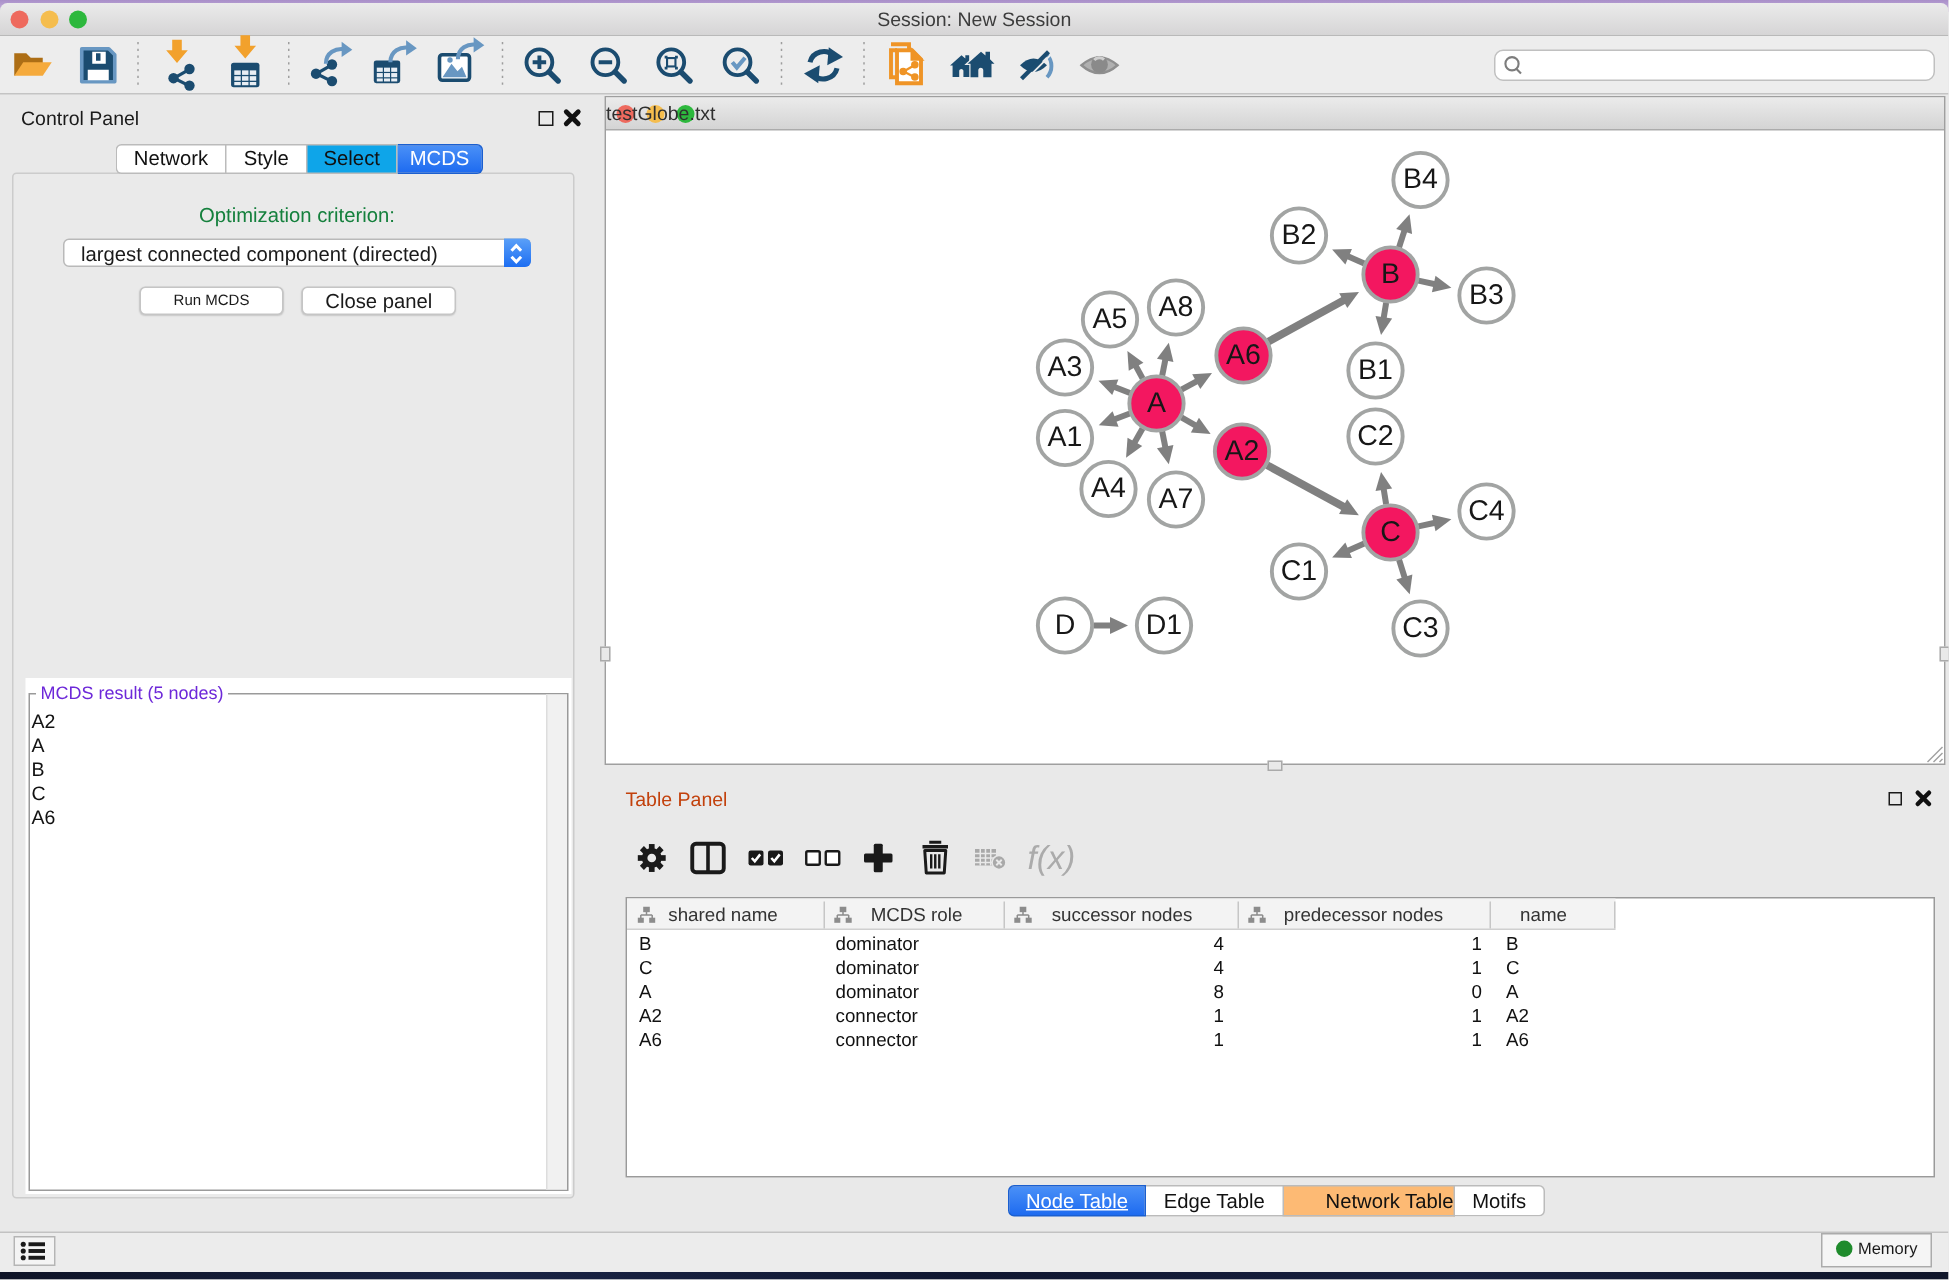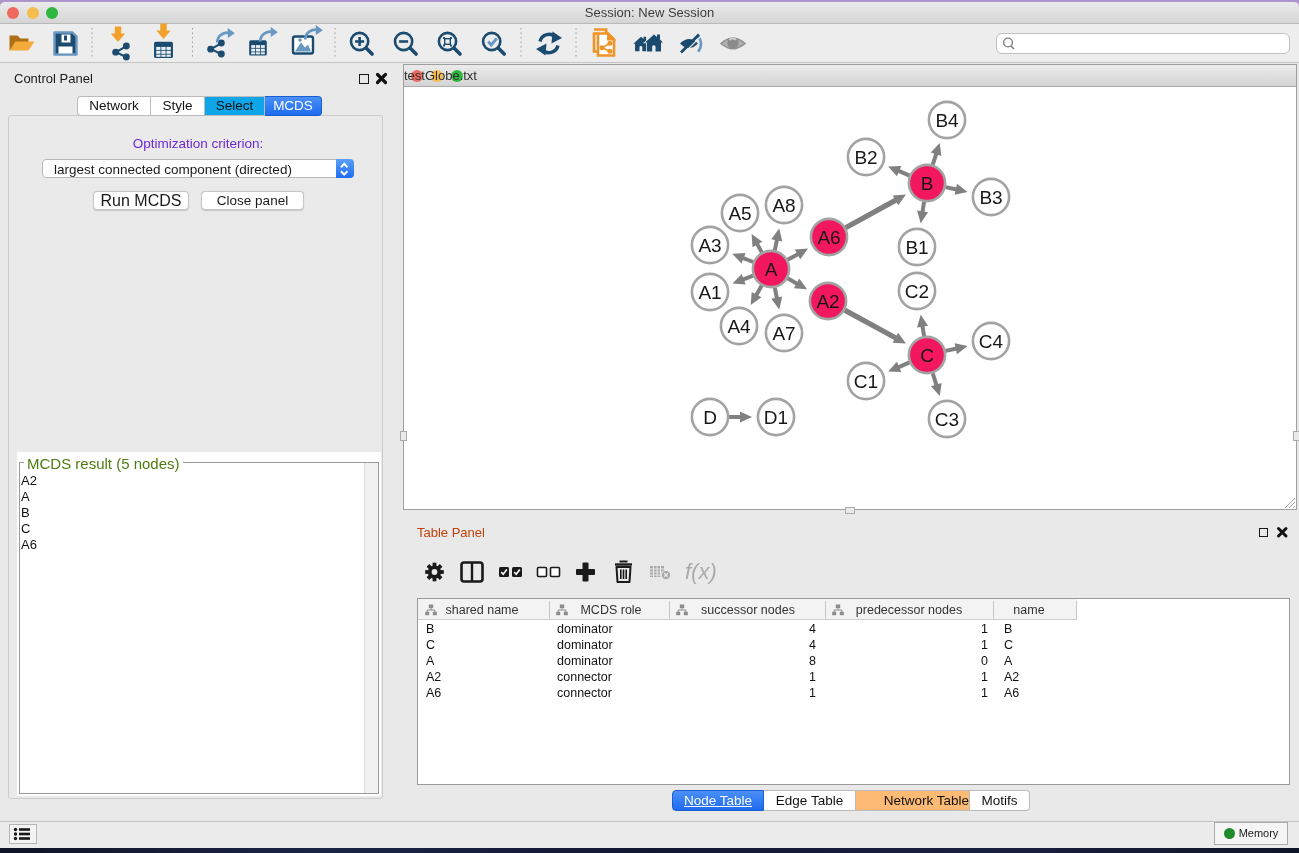--- a/index.html
+++ b/index.html
@@ -160,34 +160,34 @@
 <svg class="abs" width="14" height="14" style="left:375px;top:72px">
     <path d="M 2.5,2.5 L 10.5,10.5 M 10.5,2.5 L 2.5,10.5" stroke="#111" stroke-width="3.2" stroke-linecap="round"></path>
   </svg>
 <div class="abs" style="left:8px;top:115px;width:375px;height:684px;background:#eaeaea;border:1px solid #cccccc;border-radius:3px;"></div>
 <div class="abs" style="left:77px;top:96px;height:20px;display:flex;font-size:13.5px;">
 <div style="width:73px;background:#fff;border:1px solid #bbb;border-right:none;border-radius:4px 0 0 4px;text-align:center;line-height:18px;color:#111;">Network</div>
 <div style="width:54px;background:#fff;border:1px solid #bbb;border-right:none;text-align:center;line-height:18px;color:#111;">Style</div>
 <div style="width:61px;background:#0ea5e9;border:1px solid #bbb;text-align:center;line-height:18px;color:#111;">Select</div>
 <div style="width:57px;background:linear-gradient(#4a90f7,#1e6bf0);border:1px solid #1a5fd0;border-left:none;border-radius:0 4px 4px 0;text-align:center;line-height:18px;color:#fff;">MCDS</div>
 </div>
-<div class="abs" style="left:42px;top:136px;width:312px;text-align:center;font-size:13.5px;color:#6d28d9;">Optimization criterion:</div>
+<div class="abs" style="left:42px;top:136px;width:312px;text-align:center;font-size:13.5px;color:#15803d;">Optimization criterion:</div>
 <div class="abs" style="left:42px;top:159px;width:312px;height:19px;background:#fff;border:1px solid #b9b9b9;border-radius:4px;">
 <div style="position:absolute;left:11px;top:1px;font-size:13.5px;color:#1a1a1a;line-height:17px;">largest connected component (directed)</div>
 <div style="position:absolute;right:-1px;top:-1px;width:18px;height:19px;background:linear-gradient(#5ba0f8,#1d6ef2);border-radius:0 4px 4px 0;"></div>
 <svg style="position:absolute;right:2px;top:2px" width="13" height="15">
       <path d="M 3,5.2 L 6.2,1.8 L 9.4,5.2" stroke="#fff" stroke-width="2" fill="none"></path>
       <path d="M 3,9.2 L 6.2,12.6 L 9.4,9.2" stroke="#fff" stroke-width="2" fill="none"></path>
     </svg>
 </div>
-<div class="abs" style="left:93px;top:191px;width:96px;height:19px;background:#fff;border:1px solid #c5c5c5;border-radius:4px;text-align:center;font-size:16px;line-height:17px;color:#1a1a1a;box-shadow:0 0.5px 1px rgba(0,0,0,0.15);">Run MCDS</div>
+<div class="abs" style="left:93px;top:191px;width:96px;height:19px;background:#fff;border:1px solid #c5c5c5;border-radius:4px;text-align:center;font-size:10px;line-height:17px;color:#1a1a1a;box-shadow:0 0.5px 1px rgba(0,0,0,0.15);">Run MCDS</div>
 <div class="abs" style="left:201px;top:191px;width:103px;height:19px;background:#fff;border:1px solid #c5c5c5;border-radius:4px;text-align:center;font-size:13.5px;line-height:17px;color:#1a1a1a;box-shadow:0 0.5px 1px rgba(0,0,0,0.15);">Close panel</div>
 <div class="abs" style="left:17px;top:452px;width:364px;height:344px;background:#fff;"></div>
 <div class="abs" style="left:19px;top:462px;width:360px;height:332px;border:1px solid #9a9a9a;"></div>
-<div class="abs" style="left:24px;top:455px;background:#fff;padding:0 3px;font-size:15px;color:#4d7c0f;">MCDS result (5 nodes)</div>
+<div class="abs" style="left:24px;top:455px;background:#fff;padding:0 3px;font-size:12px;color:#6d28d9;">MCDS result (5 nodes)</div>
 <div class="abs" style="left:364px;top:463px;width:14px;height:330px;background:#f1f1f1;border-left:1px solid #ddd;"></div>
 <div class="abs" style="left:21px;top:473px;font-size:13px;color:#111;line-height:16px;">A2<br>A<br>B<br>C<br>A6</div>
 <div class="abs" style="left:403px;top:64px;width:894px;height:446px;background:#fff;border:1px solid #9f9f9f;"></div>
 <div class="abs" style="left:404px;top:65px;width:892px;height:22px;background:linear-gradient(#ebebeb,#d4d4d4);border-bottom:1px solid #ababab;"></div>
 <div class="abs" style="left:411px;top:69.5px;width:12px;height:12px;border-radius:50%;background:#ee6a5e;"></div>
 <div class="abs" style="left:431px;top:69.5px;width:12px;height:12px;border-radius:50%;background:#f5bd4e;"></div>
 <div class="abs" style="left:451px;top:69.5px;width:12px;height:12px;border-radius:50%;background:#2db83d;"></div>
 <div class="abs" style="left:404px;top:68px;width:892px;height:16px;text-align:left;font-size:13px;color:#2f2f2f;">testGlobe.txt</div>
 <svg width="892" height="422" style="position:absolute;left:404px;top:87px">
 <line x1="349.2" y1="188.7" x2="338.7" y2="192.7" stroke="#808080" stroke-width="4.0"></line>

